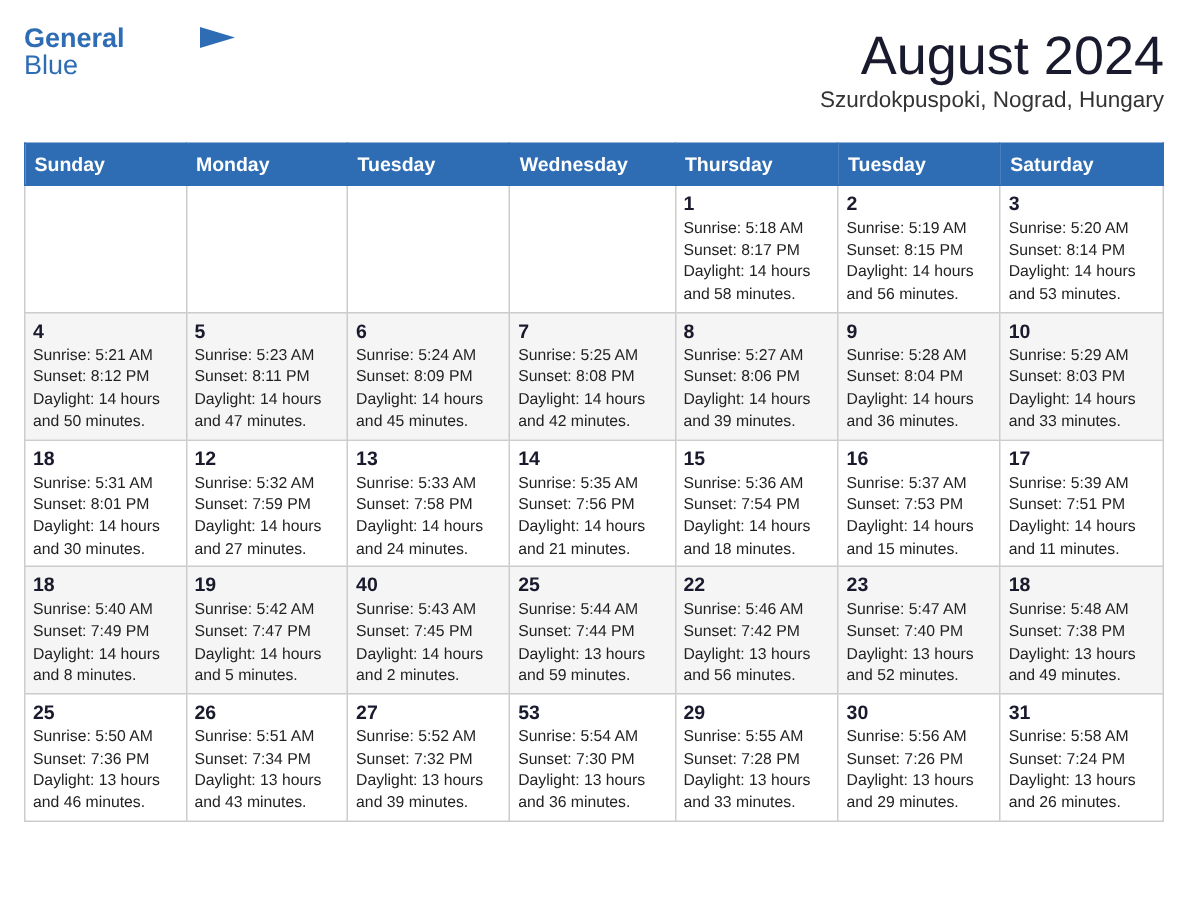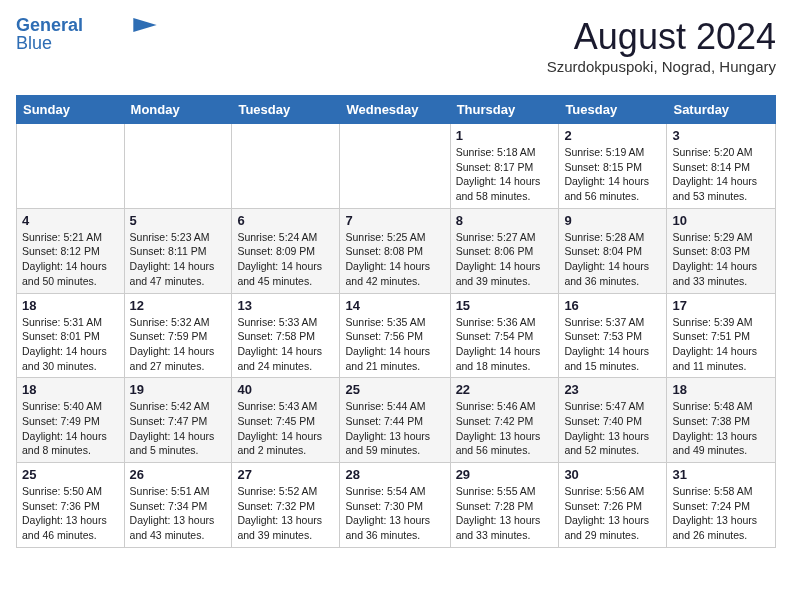--- a/index.html
+++ b/index.html
@@ -238,21 +238,21 @@
         </td>
         <td>
           <span class="day-num">26</span>
           <div class="day-info">Sunrise: 5:51 AM<br>Sunset: 7:34 PM<br>Daylight: 13 hours<br>and 43 minutes.</div>
         </td>
         <td>
           <span class="day-num">27</span>
           <div class="day-info">Sunrise: 5:52 AM<br>Sunset: 7:32 PM<br>Daylight: 13 hours<br>and 39 minutes.</div>
         </td>
         <td>
-          <span class="day-num">28</span>
+          <span class="day-num">53</span>
           <div class="day-info">Sunrise: 5:54 AM<br>Sunset: 7:30 PM<br>Daylight: 13 hours<br>and 36 minutes.</div>
         </td>
         <td>
           <span class="day-num">29</span>
           <div class="day-info">Sunrise: 5:55 AM<br>Sunset: 7:28 PM<br>Daylight: 13 hours<br>and 33 minutes.</div>
         </td>
         <td>
           <span class="day-num">30</span>
           <div class="day-info">Sunrise: 5:56 AM<br>Sunset: 7:26 PM<br>Daylight: 13 hours<br>and 29 minutes.</div>
         </td>

